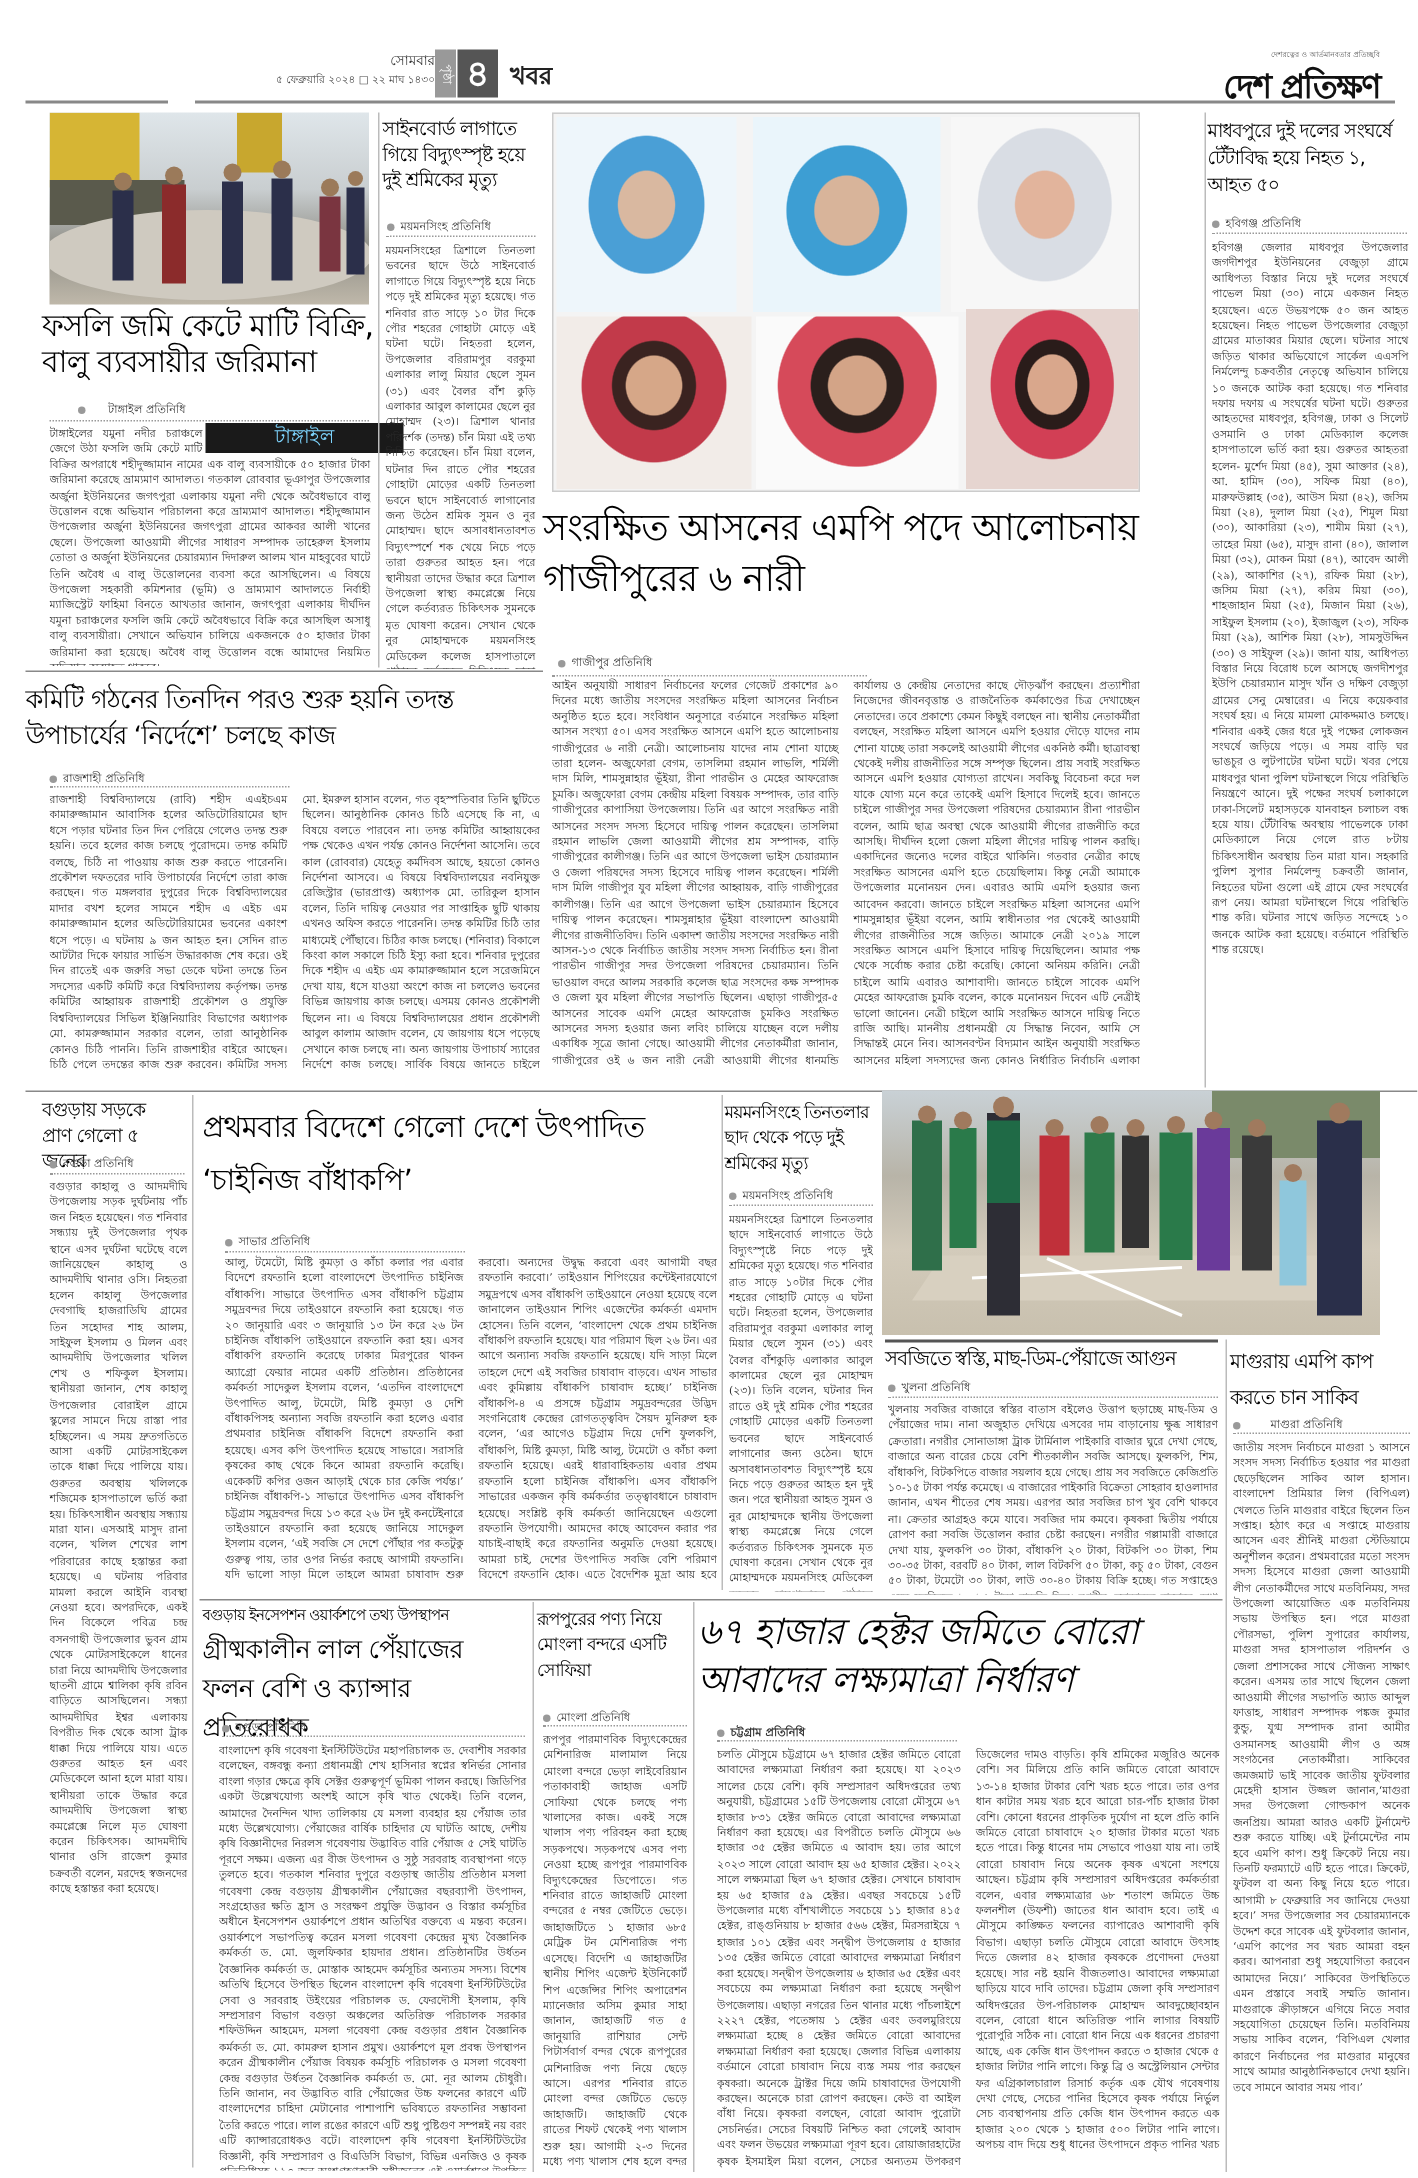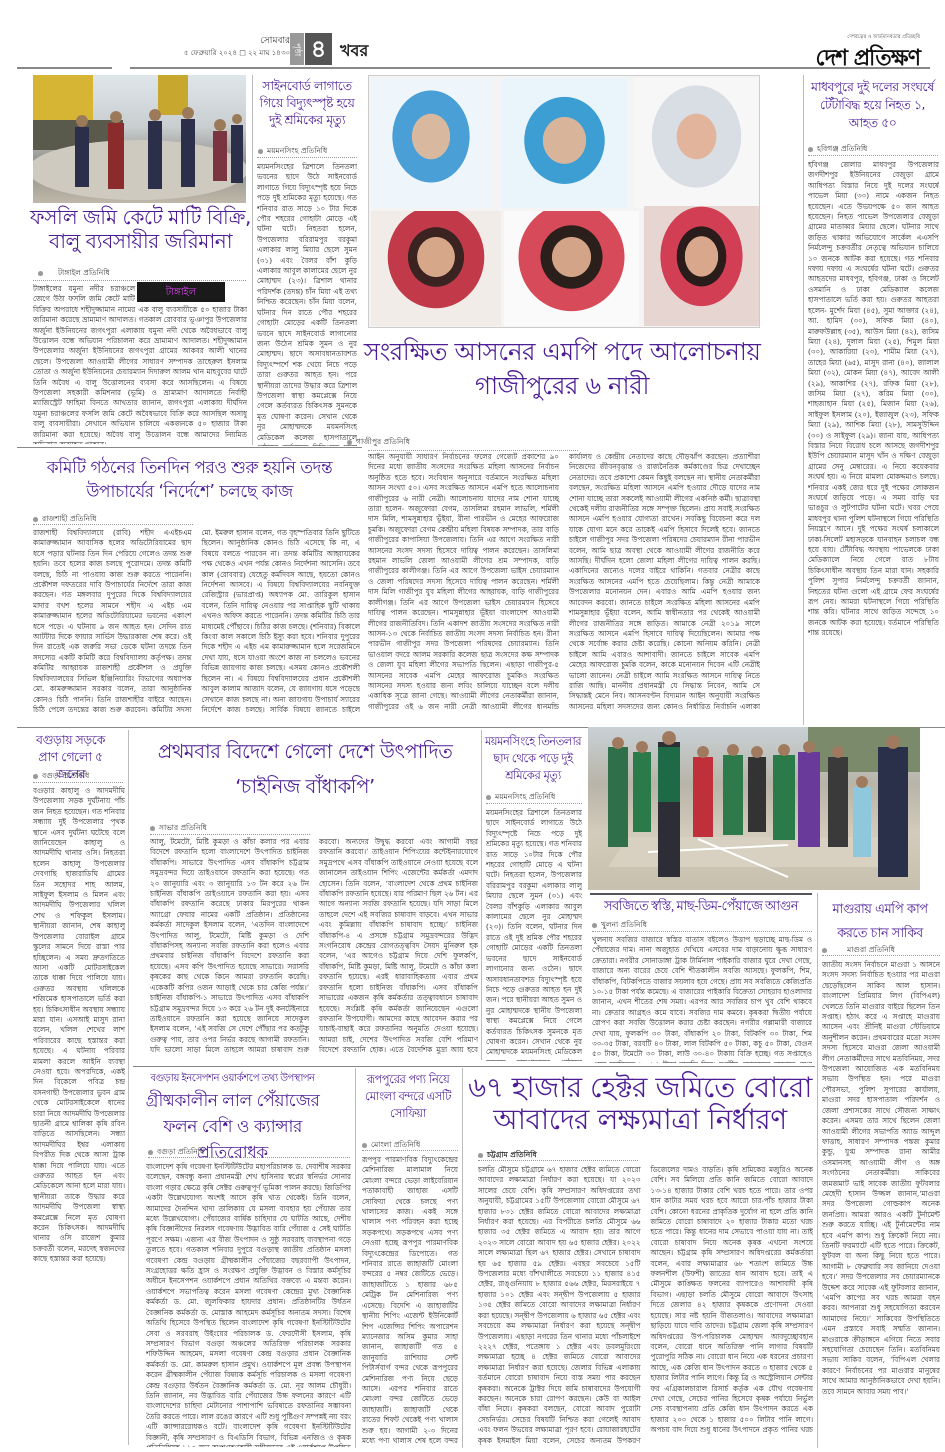--- a/index.html
+++ b/index.html
@@ -4,21 +4,21 @@
 <style>
   * { box-sizing: border-box; margin: 0; padding: 0; }
   html, body { width: 945px; height: 1452px; background: #fff; overflow: hidden; }
   body { font-family: "DejaVu Sans", sans-serif; color: #1a1a1a; position: relative; }
   .abs { position: absolute; }
   .body-text { font-family: "DejaVu Serif", serif; font-size: 7.2px; line-height: 10.4px; color: #2a2a2a; text-align: justify; overflow: hidden; }
   .cols2 { column-count: 2; column-gap: 10px; }
   .byline { font-size: 7.5px; color: #333; display: flex; align-items: center; gap: 4px; }
   .byline .dot { width: 5px; height: 5px; border-radius: 50%; background: #999; display: inline-block; }
   .rule { border-top: 1px dotted #999; }
-  .hl { font-family: "DejaVu Sans", sans-serif; color: #4c1d95; text-align: center; font-weight: normal; letter-spacing: -0.5px; }
+  .hl { font-family: "DejaVu Sans", sans-serif; color: #000000; text-align: left; font-weight: normal; letter-spacing: -0.5px; }
   .photo { overflow: hidden; }
   .vline { position: absolute; width: 1px; background: #bbb; }
 
   
   #masthead-left { left: 40px; top: 33px; width: 250px; height: 30px; }
   .day { position: absolute; right: 0; top: 0; font-size: 9px; color: #333; }
   .date { position: absolute; right: 0; top: 14px; font-size: 7px; color: #444; }
   .page-tag { position: absolute; left: 290px; top: 33px; width: 14px; height: 32px; background: #999; color: #fff; font-size: 8px; writing-mode: vertical-rl; text-align: center; }
   .page-num { position: absolute; left: 305px; top: 33px; width: 27px; height: 32px; background: #555; color: #fff; font-size: 24px; text-align: center; line-height: 32px; font-weight: bold; }
   .section-name { position: absolute; left: 340px; top: 38px; font-size: 16px; font-weight: bold; color: #222; }
@@ -59,26 +59,26 @@
         <circle cx="49" cy="46" r="6"></circle>
         <circle cx="83" cy="42" r="6"></circle>
         <circle cx="122" cy="40" r="6"></circle>
         <circle cx="155" cy="38" r="6"></circle>
         <circle cx="187" cy="50" r="6"></circle>
         <circle cx="204" cy="44" r="5"></circle>
       </g>
   </svg>
 </div>
 <div class="abs hl" style="left:28px;top:205px;width:225px;font-size:20px;line-height:24px;">ফসলি জমি কেটে মাটি বিক্রি, বালু ব্যবসায়ীর জরিমানা</div>
-<div class="abs byline" style="left:38px;top:267px;gap:15px;">
+<div class="abs byline" style="left:52px;top:267px;gap:15px;">
     <span class="dot"></span>
     <span>টাঙ্গাইল প্রতিনিধি</span>
   </div>
 <div class="abs rule" style="left:33px;top:280px;width:213px;"></div>
-<div class="abs" style="left:137px;top:282px;width:88px;height:20px;background:#1a1a1a;color:#d946ef;font-size:10px;text-align:center;line-height:20px;">টাঙ্গাইল</div>
+<div class="abs" style="left:137px;top:282px;width:132px;height:20px;background:#1a1a1a;color:#7dd3fc;font-size:13px;text-align:center;line-height:20px;">টাঙ্গাইল</div>
 <div class="abs body-text" style="left:33px;top:284px;width:214px;height:160px;text-indent:0;">
   <span style="float:right;width:112px;height:20px;"></span>
   <span>টাঙ্গাইলের যমুনা নদীর চরাঞ্চলে জেগে উঠা ফসলি জমি কেটে মাটি বিক্রির অপরাধে শহীদুজ্জামান নামের এক বালু ব্যবসায়ীকে ৫০ হাজার টাকা জরিমানা করেছে ভ্রাম্যমাণ আদালত। গতকাল রোববার ভূঞাপুর উপজেলার অর্জুনা ইউনিয়নের জগৎপুরা এলাকায় যমুনা নদী থেকে অবৈধভাবে বালু উত্তোলন বন্ধে অভিযান পরিচালনা করে ভ্রাম্যমাণ আদালত। শহীদুজ্জামান উপজেলার অর্জুনা ইউনিয়নের জগৎপুরা গ্রামের আকবর আলী খানের ছেলে। উপজেলা আওয়ামী লীগের সাধারণ সম্পাদক তাহেরুল ইসলাম তোতা ও অর্জুনা ইউনিয়নের চেয়ারম্যান দিদারুল আলম খান মাহবুবের ঘাটে তিনি অবৈধ এ বালু উত্তোলনের ব্যবসা করে আসছিলেন। এ বিষয়ে উপজেলা সহকারী কমিশনার (ভূমি) ও ভ্রাম্যমাণ আদালতে নির্বাহী ম্যাজিস্ট্রেট ফাহিমা বিনতে আখতার জানান, জগৎপুরা এলাকায় দীর্ঘদিন যমুনা চরাঞ্চলের ফসলি জমি কেটে অবৈধভাবে বিক্রি করে আসছিল অসাধু বালু ব্যবসায়ীরা। সেখানে অভিযান চালিয়ে একজনকে ৫০ হাজার টাকা জরিমানা করা হয়েছে। অবৈধ বালু উত্তোলন বন্ধে আমাদের নিয়মিত অভিযান অব্যাহত থাকবে।</span>
 </div>
 
 <div class="vline" style="left:252px;top:75px;height:370px;"></div>
 <div class="abs hl" style="left:255px;top:77px;width:104px;font-size:12.5px;line-height:17px;">সাইনবোর্ড লাগাতে গিয়ে বিদ্যুৎস্পৃষ্ট হয়ে দুই শ্রমিকের মৃত্যু</div>
 <div class="abs byline" style="left:258px;top:145px;">
     <span class="dot"></span>
     <span>ময়মনসিংহ প্রতিনিধি</span>
@@ -89,21 +89,21 @@
 <div class="abs" style="left:368px;top:75px;width:392px;height:253px;border:1px solid #ccc;background:#f4f4f4;">
   <div class="abs" style="left:2px;top:2px;width:120px;height:130px;background:radial-gradient(ellipse at 50% 45%,#d9b8a0 0 22%,#4a9fd6 23% 45%,#eef6fb 46%);"></div>
   <div class="abs" style="left:133px;top:2px;width:125px;height:130px;background:radial-gradient(ellipse at 50% 48%,#d8b49a 0 24%,#3d9ed3 25% 45%,#eaf5fb 46%);"></div>
   <div class="abs" style="left:265px;top:2px;width:125px;height:130px;background:radial-gradient(ellipse at 50% 45%,#e2b49c 0 22%,#d9dde4 23% 50%,#f7f7f7 51%);"></div>
   <div class="abs" style="left:2px;top:135px;width:130px;height:115px;background:radial-gradient(ellipse at 50% 40%,#d6a788 0 20%,#3a2320 21% 30%,#c23a4a 31% 52%,#f2ece8 53%);"></div>
   <div class="abs" style="left:135px;top:135px;width:135px;height:115px;background:radial-gradient(ellipse at 50% 40%,#d3a487 0 20%,#2b1f1c 21% 32%,#d64a5a 33% 55%,#fafafa 56%);"></div>
   <div class="abs" style="left:275px;top:130px;width:115px;height:120px;background:radial-gradient(ellipse at 50% 42%,#d9a78c 0 20%,#2a1c1a 21% 30%,#d23f55 31% 50%,#e6d5d0 51%);"></div>
 </div>
 
 <div class="abs hl" style="left:362px;top:335px;width:400px;font-size:24.5px;line-height:34px;">সংরক্ষিত আসনের এমপি পদে আলোচনায় গাজীপুরের ৬ নারী</div>
-<div class="abs byline" style="left:347px;top:436px;align-items:center;">
+<div class="abs byline" style="left:372px;top:436px;align-items:center;">
     <span class="dot"></span>
     <span>গাজীপুর প্রতিনিধি</span>
   </div>
 <div class="abs rule" style="left:368px;top:450px;width:210px;"></div>
 <div class="abs body-text cols2" style="left:368px;top:428px;width:392px;height:294px;padding-top:24px;">আইন অনুযায়ী সাধারণ নির্বাচনের ফলের গেজেট প্রকাশের ৯০ দিনের মধ্যে জাতীয় সংসদের সংরক্ষিত মহিলা আসনের নির্বাচন অনুষ্ঠিত হতে হবে। সংবিধান অনুসারে বর্তমানে সংরক্ষিত মহিলা আসন সংখ্যা ৫০। এসব সংরক্ষিত আসনে এমপি হতে আলোচনায় গাজীপুরের ৬ নারী নেত্রী। আলোচনায় যাদের নাম শোনা যাচ্ছে তারা হলেন- অজুফোরা বেগম, তাসলিমা রহমান লাভলি, শর্মিলী দাস মিলি, শামসুন্নাহার ভূঁইয়া, রীনা পারভীন ও মেহের আফরোজ চুমকি। অজুফোরা বেগম কেন্দ্রীয় মহিলা বিষয়ক সম্পাদক, তার বাড়ি গাজীপুরের কাপাসিয়া উপজেলায়। তিনি এর আগে সংরক্ষিত নারী আসনের সংসদ সদস্য হিসেবে দায়িত্ব পালন করেছেন। তাসলিমা রহমান লাভলি জেলা আওয়ামী লীগের শ্রম সম্পাদক, বাড়ি গাজীপুরের কালীগঞ্জ। তিনি এর আগে উপজেলা ভাইস চেয়ারম্যান ও জেলা পরিষদের সদস্য হিসেবে দায়িত্ব পালন করেছেন। শর্মিলী দাস মিলি গাজীপুর যুব মহিলা লীগের আহ্বায়ক, বাড়ি গাজীপুরের কালীগঞ্জ। তিনি এর আগে উপজেলা ভাইস চেয়ারম্যান হিসেবে দায়িত্ব পালন করেছেন। শামসুন্নাহার ভূঁইয়া বাংলাদেশ আওয়ামী লীগের রাজনীতিবিদ। তিনি একাদশ জাতীয় সংসদের সংরক্ষিত নারী আসন-১৩ থেকে নির্বাচিত জাতীয় সংসদ সদস্য নির্বাচিত হন। রীনা পারভীন গাজীপুর সদর উপজেলা পরিষদের চেয়ারম্যান। তিনি ভাওয়াল বদরে আলম সরকারি কলেজ ছাত্র সংসদের কক্ষ সম্পাদক ও জেলা যুব মহিলা লীগের সভাপতি ছিলেন। এছাড়া গাজীপুর-৫ আসনের সাবেক এমপি মেহের আফরোজ চুমকিও সংরক্ষিত আসনের সদস্য হওয়ার জন্য লবিং চালিয়ে যাচ্ছেন বলে দলীয় একাধিক সূত্রে জানা গেছে। আওয়ামী লীগের নেতাকর্মীরা জানান, গাজীপুরের ওই ৬ জন নারী নেত্রী আওয়ামী লীগের ধানমন্ডি কার্যালয় ও কেন্দ্রীয় নেতাদের কাছে দৌড়ঝাঁপ করছেন। প্রত্যাশীরা নিজেদের জীবনবৃত্তান্ত ও রাজনৈতিক কর্মকাণ্ডের চিত্র দেখাচ্ছেন নেতাদের। তবে প্রকাশ্যে কেমন কিছুই বলছেন না। স্থানীয় নেতাকর্মীরা বলছেন, সংরক্ষিত মহিলা আসনে এমপি হওয়ার দৌড়ে যাদের নাম শোনা যাচ্ছে তারা সকলেই আওয়ামী লীগের একনিষ্ঠ কর্মী। ছাত্রাবস্থা থেকেই দলীয় রাজনীতির সঙ্গে সম্পৃক্ত ছিলেন। প্রায় সবাই সংরক্ষিত আসনে এমপি হওয়ার যোগ্যতা রাখেন। সবকিছু বিবেচনা করে দল যাকে যোগ্য মনে করে তাকেই এমপি হিসাবে দিলেই হবে। জানতে চাইলে গাজীপুর সদর উপজেলা পরিষদের চেয়ারম্যান রীনা পারভীন বলেন, আমি ছাত্র অবস্থা থেকে আওয়ামী লীগের রাজনীতি করে আসছি। দীর্ঘদিন হলো জেলা মহিলা লীগের দায়িত্ব পালন করছি। একাদিনের জন্যেও দলের বাইরে থাকিনি। গতবার নেত্রীর কাছে সংরক্ষিত আসনের এমপি হতে চেয়েছিলাম। কিন্তু নেত্রী আমাকে উপজেলার মনোনয়ন দেন। এবারও আমি এমপি হওয়ার জন্য আবেদন করবো। জানতে চাইলে সংরক্ষিত মহিলা আসনের এমপি শামসুন্নাহার ভূঁইয়া বলেন, আমি স্বাধীনতার পর থেকেই আওয়ামী লীগের রাজনীতির সঙ্গে জড়িত। আমাকে নেত্রী ২০১৯ সালে সংরক্ষিত আসনে এমপি হিসাবে দায়িত্ব দিয়েছিলেন। আমার পক্ষ থেকে সর্বোচ্চ করার চেষ্টা করেছি। কোনো অনিয়ম করিনি। নেত্রী চাইলে আমি এবারও আশাবাদী। জানতে চাইলে সাবেক এমপি মেহের আফরোজ চুমকি বলেন, কাকে মনোনয়ন দিবেন এটি নেত্রীই ভালো জানেন। নেত্রী চাইলে আমি সংরক্ষিত আসনে দায়িত্ব নিতে রাজি আছি। মাননীয় প্রধানমন্ত্রী যে সিদ্ধান্ত নিবেন, আমি সে সিদ্ধান্তই মেনে নিব। আসনবণ্টন বিদ্যমান আইন অনুযায়ী সংরক্ষিত আসনের মহিলা সদস্যদের জন্য কোনও নির্ধারিত নির্বাচনি এলাকা নেই। তারা কেবল দলীয় বা জোটের সদস্য হিসেবে পরিচিত হবে। এক্ষেত্রে দল বা জোটের প্রাপ্ত আসনের ভিত্তিতে মহিলা আসন বণ্টন হবে। সংবিধান অনুযায়ী একটি রাজনৈতিক দলের ৬ জন নির্বাচিত সংসদ সদস্য থাকলে ওই দল থেকে একজন প্রার্থী সংরক্ষিত নারী আসনের সংসদ সদস্য হবেন। সেই হিসাবে এবার ক্ষমতাসীন আওয়ামী লীগ ৪৭ টির মতো সংরক্ষিত আসনের এমপি পাবে। তফসিল জাতীয় সংসদের সংরক্ষিত নারী আসন আইন-২০০৪ অনুযায়ী, সাধারণ নির্বাচনের মতো সংরক্ষিত আসনের নির্বাচনে তফসিল ঘোষণা করতে হয়। এক্ষেত্রে নির্বাচন কমিশনের উর্ধতন কোনও কর্মকর্তা রিটার্নিং অফিসার নিয়োগপ্রাপ্ত হবেন। এবিষয়ে জানতে চাইলে জেলা আওয়ামী লীগের সভাপতি ও মুক্তিযুদ্ধ বিষয়ক মন্ত্রী আ.ক.ম মোজাম্মেল হক বলেন, অনেকেই আগ্রহ প্রকাশ করতে পারে। তবে এখানে আমার কোন মতামত বা ব্যক্তিগত চয়েস নেই। এটা সম্পূর্ণ দল ও মাননীয় প্রধানমন্ত্রীর ইচ্ছে। এক্ষেত্রে প্রধানমন্ত্রী যদি আমার নিকট জানতে চান তাহলে মতামত দিবো। এছাড়া আমার ব্যক্তিগত কোন মতামত নেই।</div>
 
 <div class="vline" style="left:803px;top:75px;height:650px;"></div>
 <div class="abs hl" style="left:805px;top:78px;width:135px;font-size:12.5px;line-height:18px;">মাধবপুরে দুই দলের সংঘর্ষে টেঁটাবিদ্ধ হয়ে নিহত ১, আহত ৫০</div>
 <div class="abs byline" style="left:808px;top:143px;">
     <span class="dot"></span>
@@ -215,19 +215,19 @@
 <div class="vline" style="left:355px;top:1068px;height:380px;"></div>
 <div class="abs hl" style="left:358px;top:1071px;width:100px;font-size:11.5px;line-height:17px;">রূপপুরের পণ্য নিয়ে মোংলা বন্দরে এসটি সোফিয়া</div>
 <div class="abs byline" style="left:362px;top:1139px;">
     <span class="dot"></span>
     <span>মোংলা প্রতিনিধি</span>
   </div>
 <div class="abs rule" style="left:362px;top:1150px;width:96px;"></div>
 <div class="abs body-text" style="left:362px;top:1155px;width:96px;height:290px;">রূপপুর পারমাণবিক বিদ্যুৎকেন্দ্রের মেশিনারিজ মালামাল নিয়ে মোংলা বন্দরে ভেড়া লাইবেরিয়ান পতাকাবাহী জাহাজ এসটি সোফিয়া থেকে চলছে পণ্য খালাসের কাজ। একই সঙ্গে খালাস পণ্য পরিবহন করা হচ্ছে সড়কপথে। সড়কপথে এসব পণ্য নেওয়া হচ্ছে রূপপুর পারমাণবিক বিদ্যুৎকেন্দ্রের ডিপোতে। গত শনিবার রাতে জাহাজটি মোংলা বন্দরের ৫ নম্বর জেটিতে ভেড়ে। জাহাজটিতে ১ হাজার ৬৮৫ মেট্রিক টন মেশিনারিজ পণ্য এসেছে। বিদেশি এ জাহাজটির স্থানীয় শিপিং এজেন্ট ইউনিকোর্ট শিপ এজেন্সির শিপিং অপারেশন ম্যানেজার অসিম কুমার সাহা জানান, জাহাজটি গত ৫ জানুয়ারি রাশিয়ার সেন্ট পিটার্সবার্গ বন্দর থেকে রূপপুরের মেশিনারিজ পণ্য নিয়ে ছেড়ে আসে। এরপর শনিবার রাতে মোংলা বন্দর জেটিতে ভেড়ে জাহাজটি। জাহাজটি থেকে রাতের শিফট থেকেই পণ্য খালাস শুরু হয়। আগামী ২-৩ দিনের মধ্যে পণ্য খালাস শেষ হলে বন্দর ত্যাগ করবে এসটি সোফিয়া।</div>
 
 <div class="vline" style="left:462px;top:1068px;height:380px;"></div>
-<div class="abs hl" style="left:465px;top:1072px;width:350px;font-size:28px;line-height:32px;">৬৭ হাজার হেক্টর জমিতে বোরো আবাদের লক্ষ্যমাত্রা নির্ধারণ</div>
+<div class="abs hl" style="left:465px;top:1072px;width:350px;font-size:24px;line-height:32px;font-style:italic;">৬৭ হাজার হেক্টর জমিতে বোরো আবাদের লক্ষ্যমাত্রা নির্ধারণ</div>
 <div class="abs byline" style="left:478px;top:1149px;font-weight:bold;">
     <span class="dot"></span>
     <span>চট্টগ্রাম প্রতিনিধি</span>
   </div>
 <div class="abs rule" style="left:478px;top:1160px;width:160px;"></div>
 <div class="abs body-text cols2" style="left:478px;top:1145px;width:335px;height:302px;padding-top:20px;">চলতি মৌসুমে চট্টগ্রামে ৬৭ হাজার হেক্টর জমিতে বোরো আবাদের লক্ষ্যমাত্রা নির্ধারণ করা হয়েছে। যা ২০২৩ সালের চেয়ে বেশি। কৃষি সম্প্রসারণ অধিদপ্তরের তথ্য অনুযায়ী, চট্টগ্রামের ১৫টি উপজেলায় বোরো মৌসুমে ৬৭ হাজার ৮৩১ হেক্টর জমিতে বোরো আবাদের লক্ষ্যমাত্রা নির্ধারণ করা হয়েছে। এর বিপরীতে চলতি মৌসুমে ৬৬ হাজার ৩৫ হেক্টর জমিতে এ আবাদ হয়। তার আগে ২০২৩ সালে বোরো আবাদ হয় ৬৫ হাজার হেক্টর। ২০২২ সালে লক্ষ্যমাত্রা ছিল ৬৭ হাজার হেক্টর। সেখানে চাষাবাদ হয় ৬৫ হাজার ৫৯ হেক্টর। এবছর সবচেয়ে ১৫টি উপজেলার মধ্যে বাঁশখালীতে সবচেয়ে ১১ হাজার ৪১৫ হেক্টর, রাঙ্গুনিয়ায় ৮ হাজার ৫৬৬ হেক্টর, মিরসরাইয়ে ৭ হাজার ১০১ হেক্টর এবং সন্দ্বীপ উপজেলায় ৫ হাজার ১৩৫ হেক্টর জমিতে বোরো আবাদের লক্ষ্যমাত্রা নির্ধারণ করা হয়েছে। সন্দ্বীপ উপজেলায় ৬ হাজার ৬৫ হেক্টর এবং সবচেয়ে কম লক্ষ্যমাত্রা নির্ধারণ করা হয়েছে সন্দ্বীপ উপজেলায়। এছাড়া নগরের তিন থানার মধ্যে পাঁচলাইশে ২২২৭ হেক্টর, পতেঙ্গায় ১ হেক্টর এবং ডবলমুরিংয়ে লক্ষ্যমাত্রা হচ্ছে ৪ হেক্টর জমিতে বোরো আবাদের লক্ষ্যমাত্রা নির্ধারণ করা হয়েছে। জেলার বিভিন্ন এলাকায় বর্তমানে বোরো চাষাবাদ নিয়ে ব্যস্ত সময় পার করছেন কৃষকরা। অনেকে ট্রাক্টর দিয়ে জমি চাষাবাদের উপযোগী করছেন। অনেকে চারা রোপণ করছেন। কেউ বা আইল বাঁধা নিয়ে। কৃষকরা বলছেন, বোরো আবাদ পুরোটা সেচনির্ভর। সেচের বিষয়টি নিশ্চিত করা গেলেই আবাদ এবং ফলন উভয়ের লক্ষ্যমাত্রা পূরণ হবে। রোয়াজারহাটের কৃষক ইসমাইল মিয়া বলেন, সেচের অন্যতম উপকরণ ডিজেলের দামও বাড়তি। কৃষি শ্রমিকের মজুরিও অনেক বেশি। সব মিলিয়ে প্রতি কানি জমিতে বোরো আবাদে ১৩-১৪ হাজার টাকার বেশি খরচ হতে পারে। তার ওপর ধান কাটার সময় খরচ হবে আরো চার-পাঁচ হাজার টাকা বেশি। কোনো ধরনের প্রাকৃতিক দুর্যোগ না হলে প্রতি কানি জমিতে বোরো চাষাবাদে ২০ হাজার টাকার মতো খরচ হতে পারে। কিন্তু ধানের দাম সেভাবে পাওয়া যায় না। তাই বোরো চাষাবাদ নিয়ে অনেক কৃষক এখনো সংশয়ে আছেন। চট্টগ্রাম কৃষি সম্প্রসারণ অধিদপ্তরের কর্মকর্তারা বলেন, এবার লক্ষ্যমাত্রার ৬৮ শতাংশ জমিতে উচ্চ ফলনশীল (উফশী) জাতের ধান আবাদ হবে। তাই এ মৌসুমে কাঙ্ক্ষিত ফলনের ব্যাপারেও আশাবাদী কৃষি বিভাগ। এছাড়া চলতি মৌসুমে বোরো আবাদে উৎসাহ দিতে জেলার ৪২ হাজার কৃষককে প্রণোদনা দেওয়া হয়েছে। সার নষ্ট হয়নি বীজতলাও। আবাদের লক্ষ্যমাত্রা ছাড়িয়ে যাবে দাবি তাদের। চট্টগ্রাম জেলা কৃষি সম্প্রসারণ অধিদপ্তরের উপ-পরিচালক মোহাম্মদ আবদুচ্ছোবহান বলেন, বোরো ধানে অতিরিক্ত পানি লাগার বিষয়টি পুরোপুরি সঠিক না। বোরো ধান নিয়ে এক ধরনের প্রচারণা আছে, এক কেজি ধান উৎপাদন করতে ৩ হাজার থেকে ৫ হাজার লিটার পানি লাগে। কিন্তু ব্রি ও অস্ট্রেলিয়ান সেন্টার ফর এগ্রিকালচারাল রিসার্চ কর্তৃক এক যৌথ গবেষণায় দেখা গেছে, সেচের পানির হিসেবে কৃষক পর্যায়ে নির্ভুল সেচ ব্যবস্থাপনায় প্রতি কেজি ধান উৎপাদন করতে এক হাজার ২০০ থেকে ১ হাজার ৫০০ লিটার পানি লাগে। অপচয় বাদ দিয়ে শুধু ধানের উৎপাদনে প্রকৃত পানির খরচ হিসাব করলে প্রতি কেজি ধান উৎপাদন করতে ৫৫০-৬৫০ লিটার পানিই যথেষ্ট।</div>
 
 </body></html>

